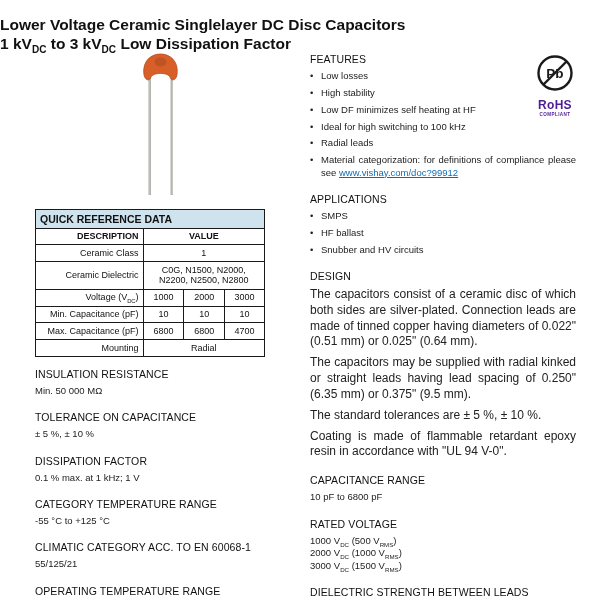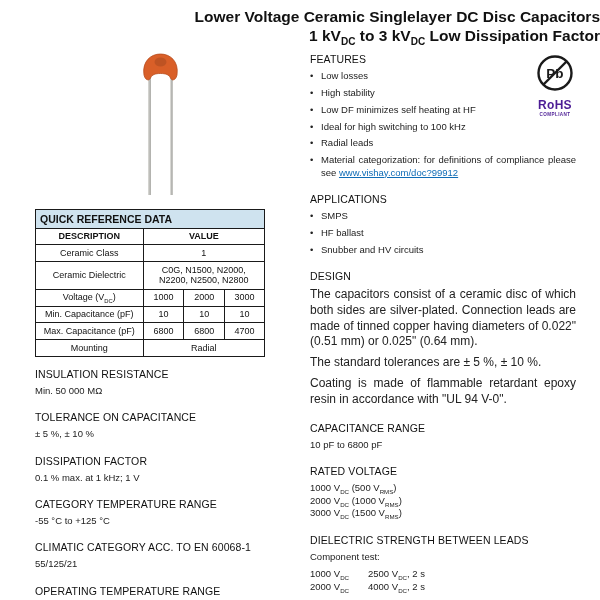--- a/index.html
+++ b/index.html
@@ -11,22 +11,22 @@
     background: #ffffff;
     font-family: "Liberation Sans", "DejaVu Sans", sans-serif;
     color: #1a1a1a;
     overflow: hidden;
   }
   sub { font-size: 65%; line-height: 0; }
 
   
   .title {
     position: absolute;
-    top: 8px; left: 0; width: 100%;
-    text-align: right;
+    top: 16px; left: 0; width: 100%;
+    text-align: left;
     font-weight: bold;
     font-size: 15.5px;
     line-height: 1.2;
     color: #111;
   }
 
   
   .cap-figure { position: absolute; left: 142px; top: 53px; width: 38px; height: 146px; }
 
   
@@ -76,21 +76,21 @@
     padding: 2.5px 4px;
     line-height: 1.2;
     vertical-align: middle;
   }
   td.qr-title {
     background: #cfe3ef;
     font-weight: bold;
     font-size: 10.5px;
     padding: 3px 5px;
   }
-  td.lab { text-align: center; }
+  td.lab { text-align: right; }
   td.ctr { text-align: center; }
   td.hdr { font-weight: bold; }
 
   
   .vline { font-size: 9.5px; line-height: 1.32; color: #222; }
   .ds-row { display: flex; font-size: 9.5px; line-height: 1.32; color: #222; }
   .ds-left { width: 58px; flex: 0 0 58px; }
 
   .spec-value { font-size: 9.5px; line-height: 1.3; color: #222; }
 </style>
@@ -241,20 +241,21 @@
         </li>
       <li>
           <span class="dot">•</span>
           <span class="btext">Snubber and HV circuits</span>
         </li>
     </ul>
 
     <h3 class="sec">DESIGN</h3>
     <div class="body-text">
       <p class="just">The capacitors consist of a ceramic disc of which both sides are silver-plated. Connection leads are made of tinned copper having diameters of 0.022" (0.51 mm) or 0.025" (0.64 mm).</p>
+      <p class="just">The capacitors may be supplied with radial kinked or straight leads having lead spacing of 0.250" (6.35 mm) or 0.375" (9.5 mm).</p>
       <p style="margin-bottom:5px">The standard tolerances are ± 5 %, ± 10 %.</p>
       <p class="just">Coating is made of flammable retardant epoxy resin in accordance with "UL 94 V-0".</p>
     </div>
 
     <h3 class="sec">CAPACITANCE RANGE</h3>
     <div class="spec-value">10 pF to 6800 pF</div>
 
     <h3 class="sec">RATED VOLTAGE</h3>
     <div>
       <div class="vline">1000 V<sub>DC</sub> (500 V<sub>RMS</sub>)</div>

